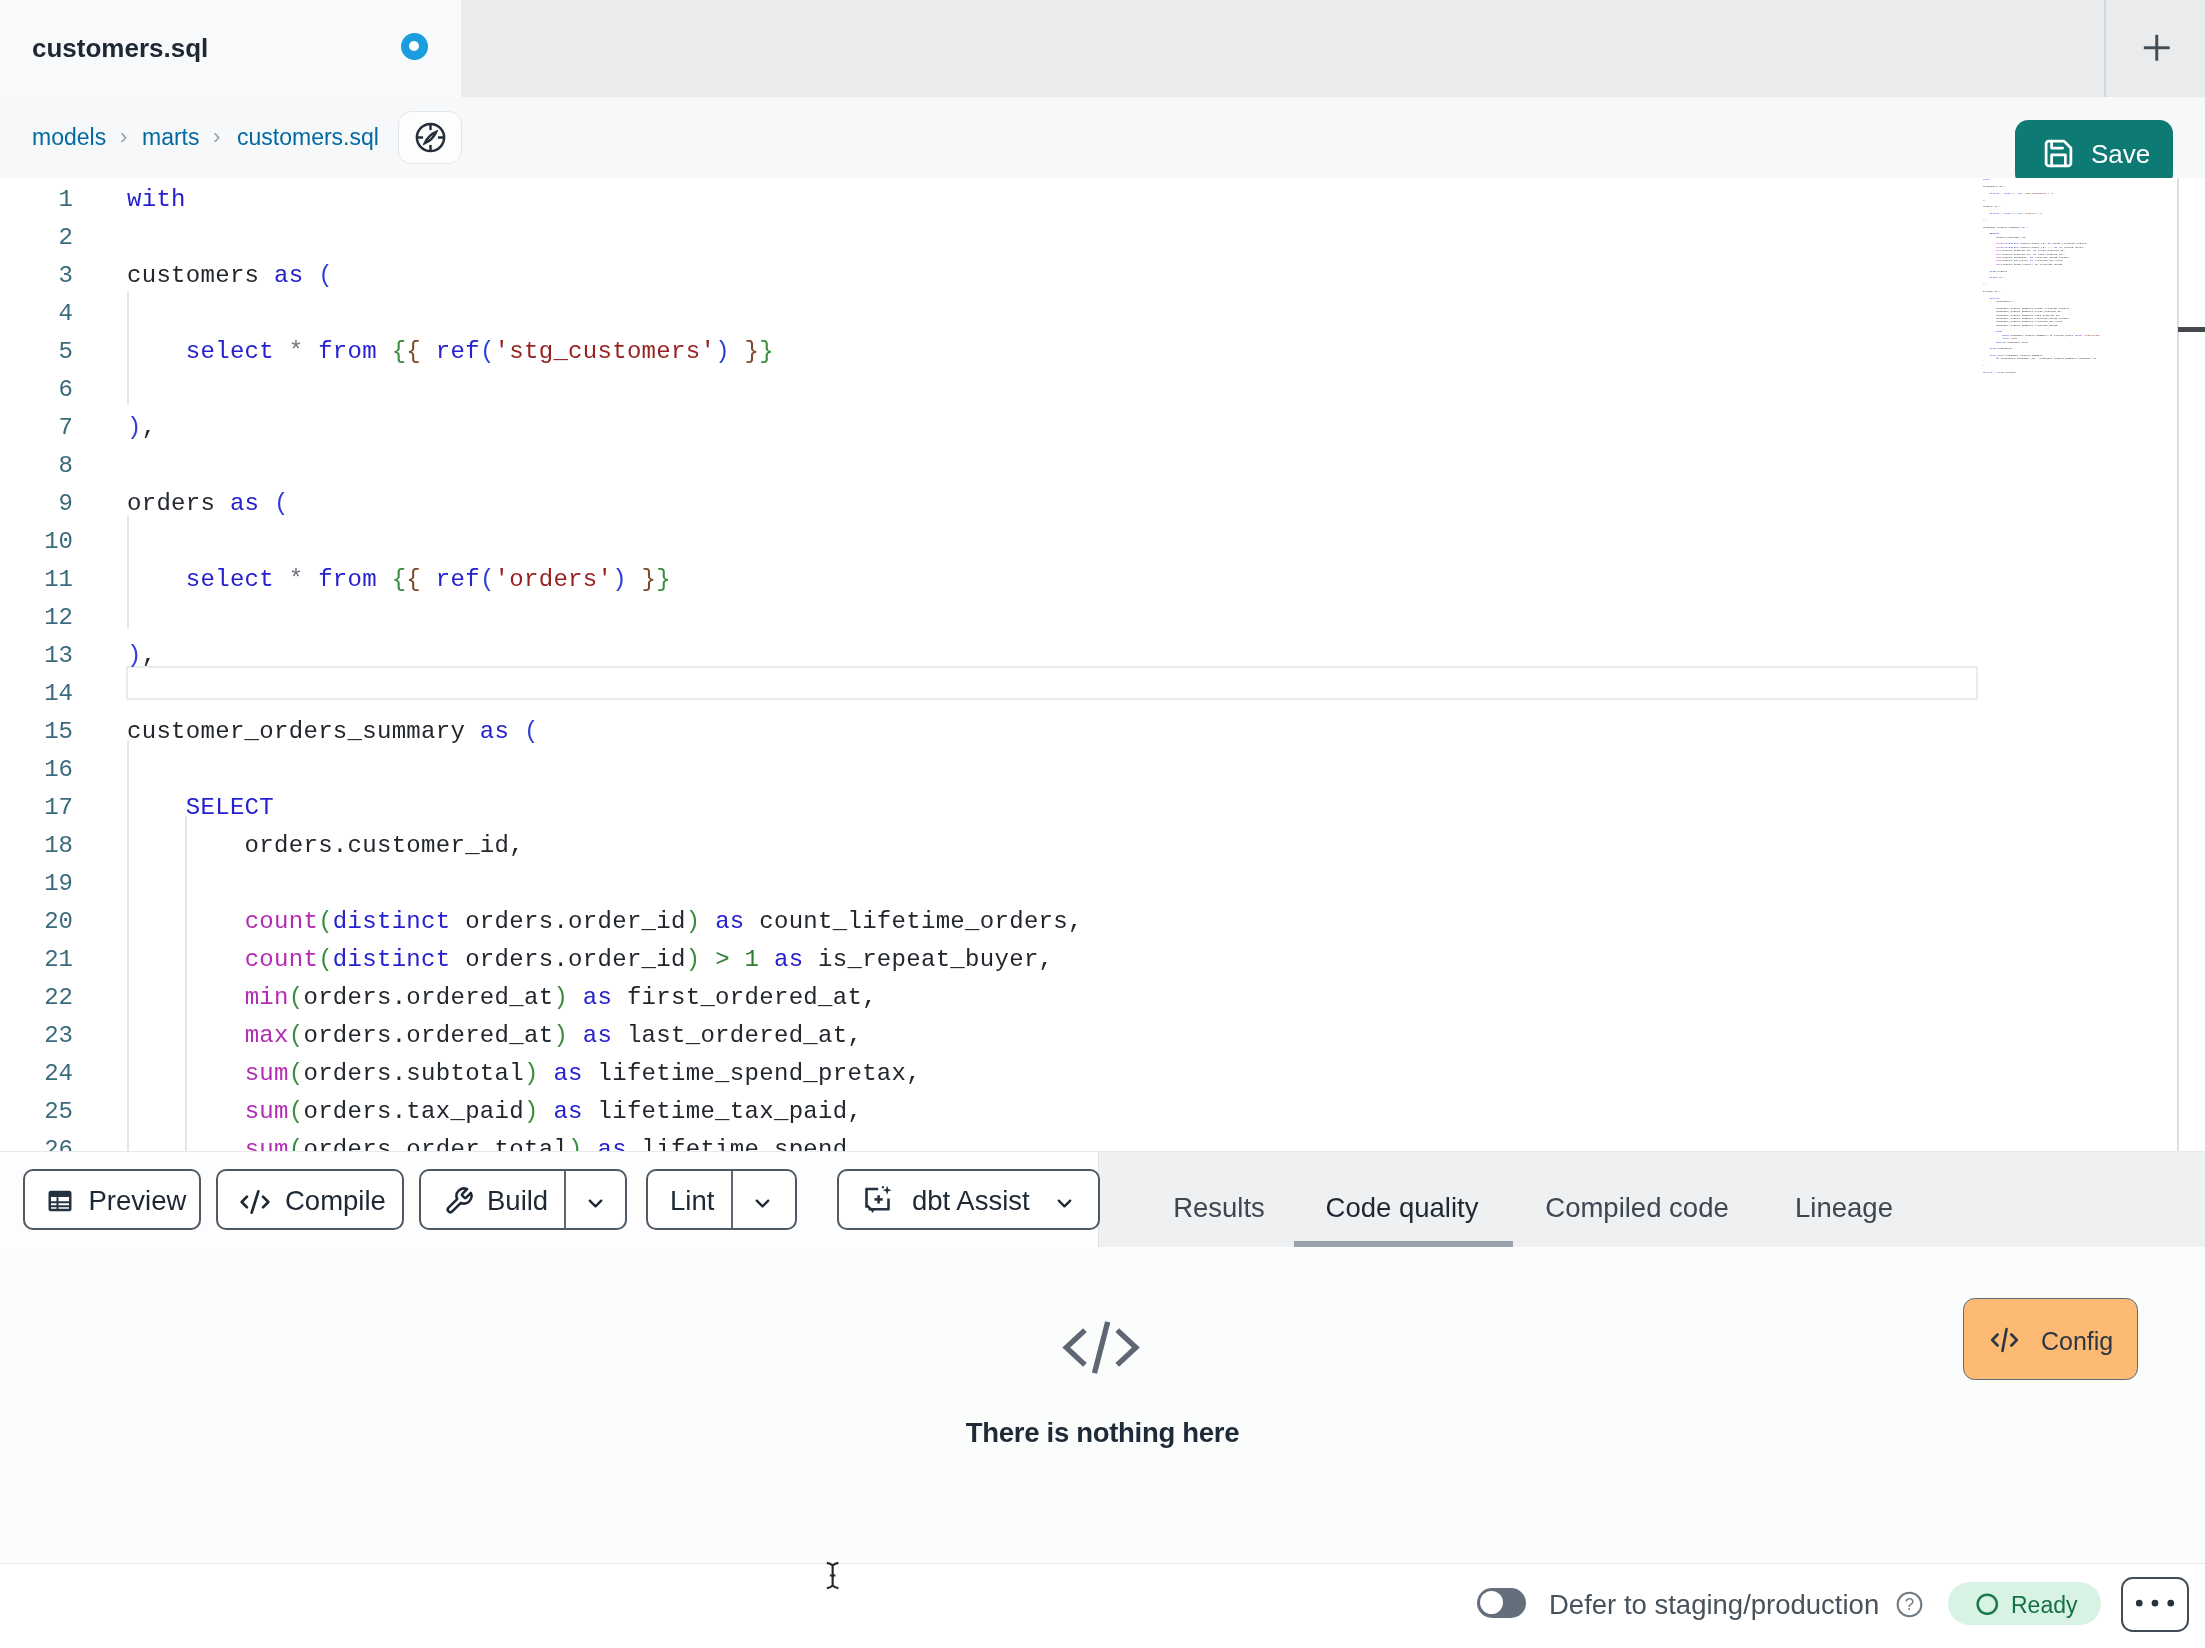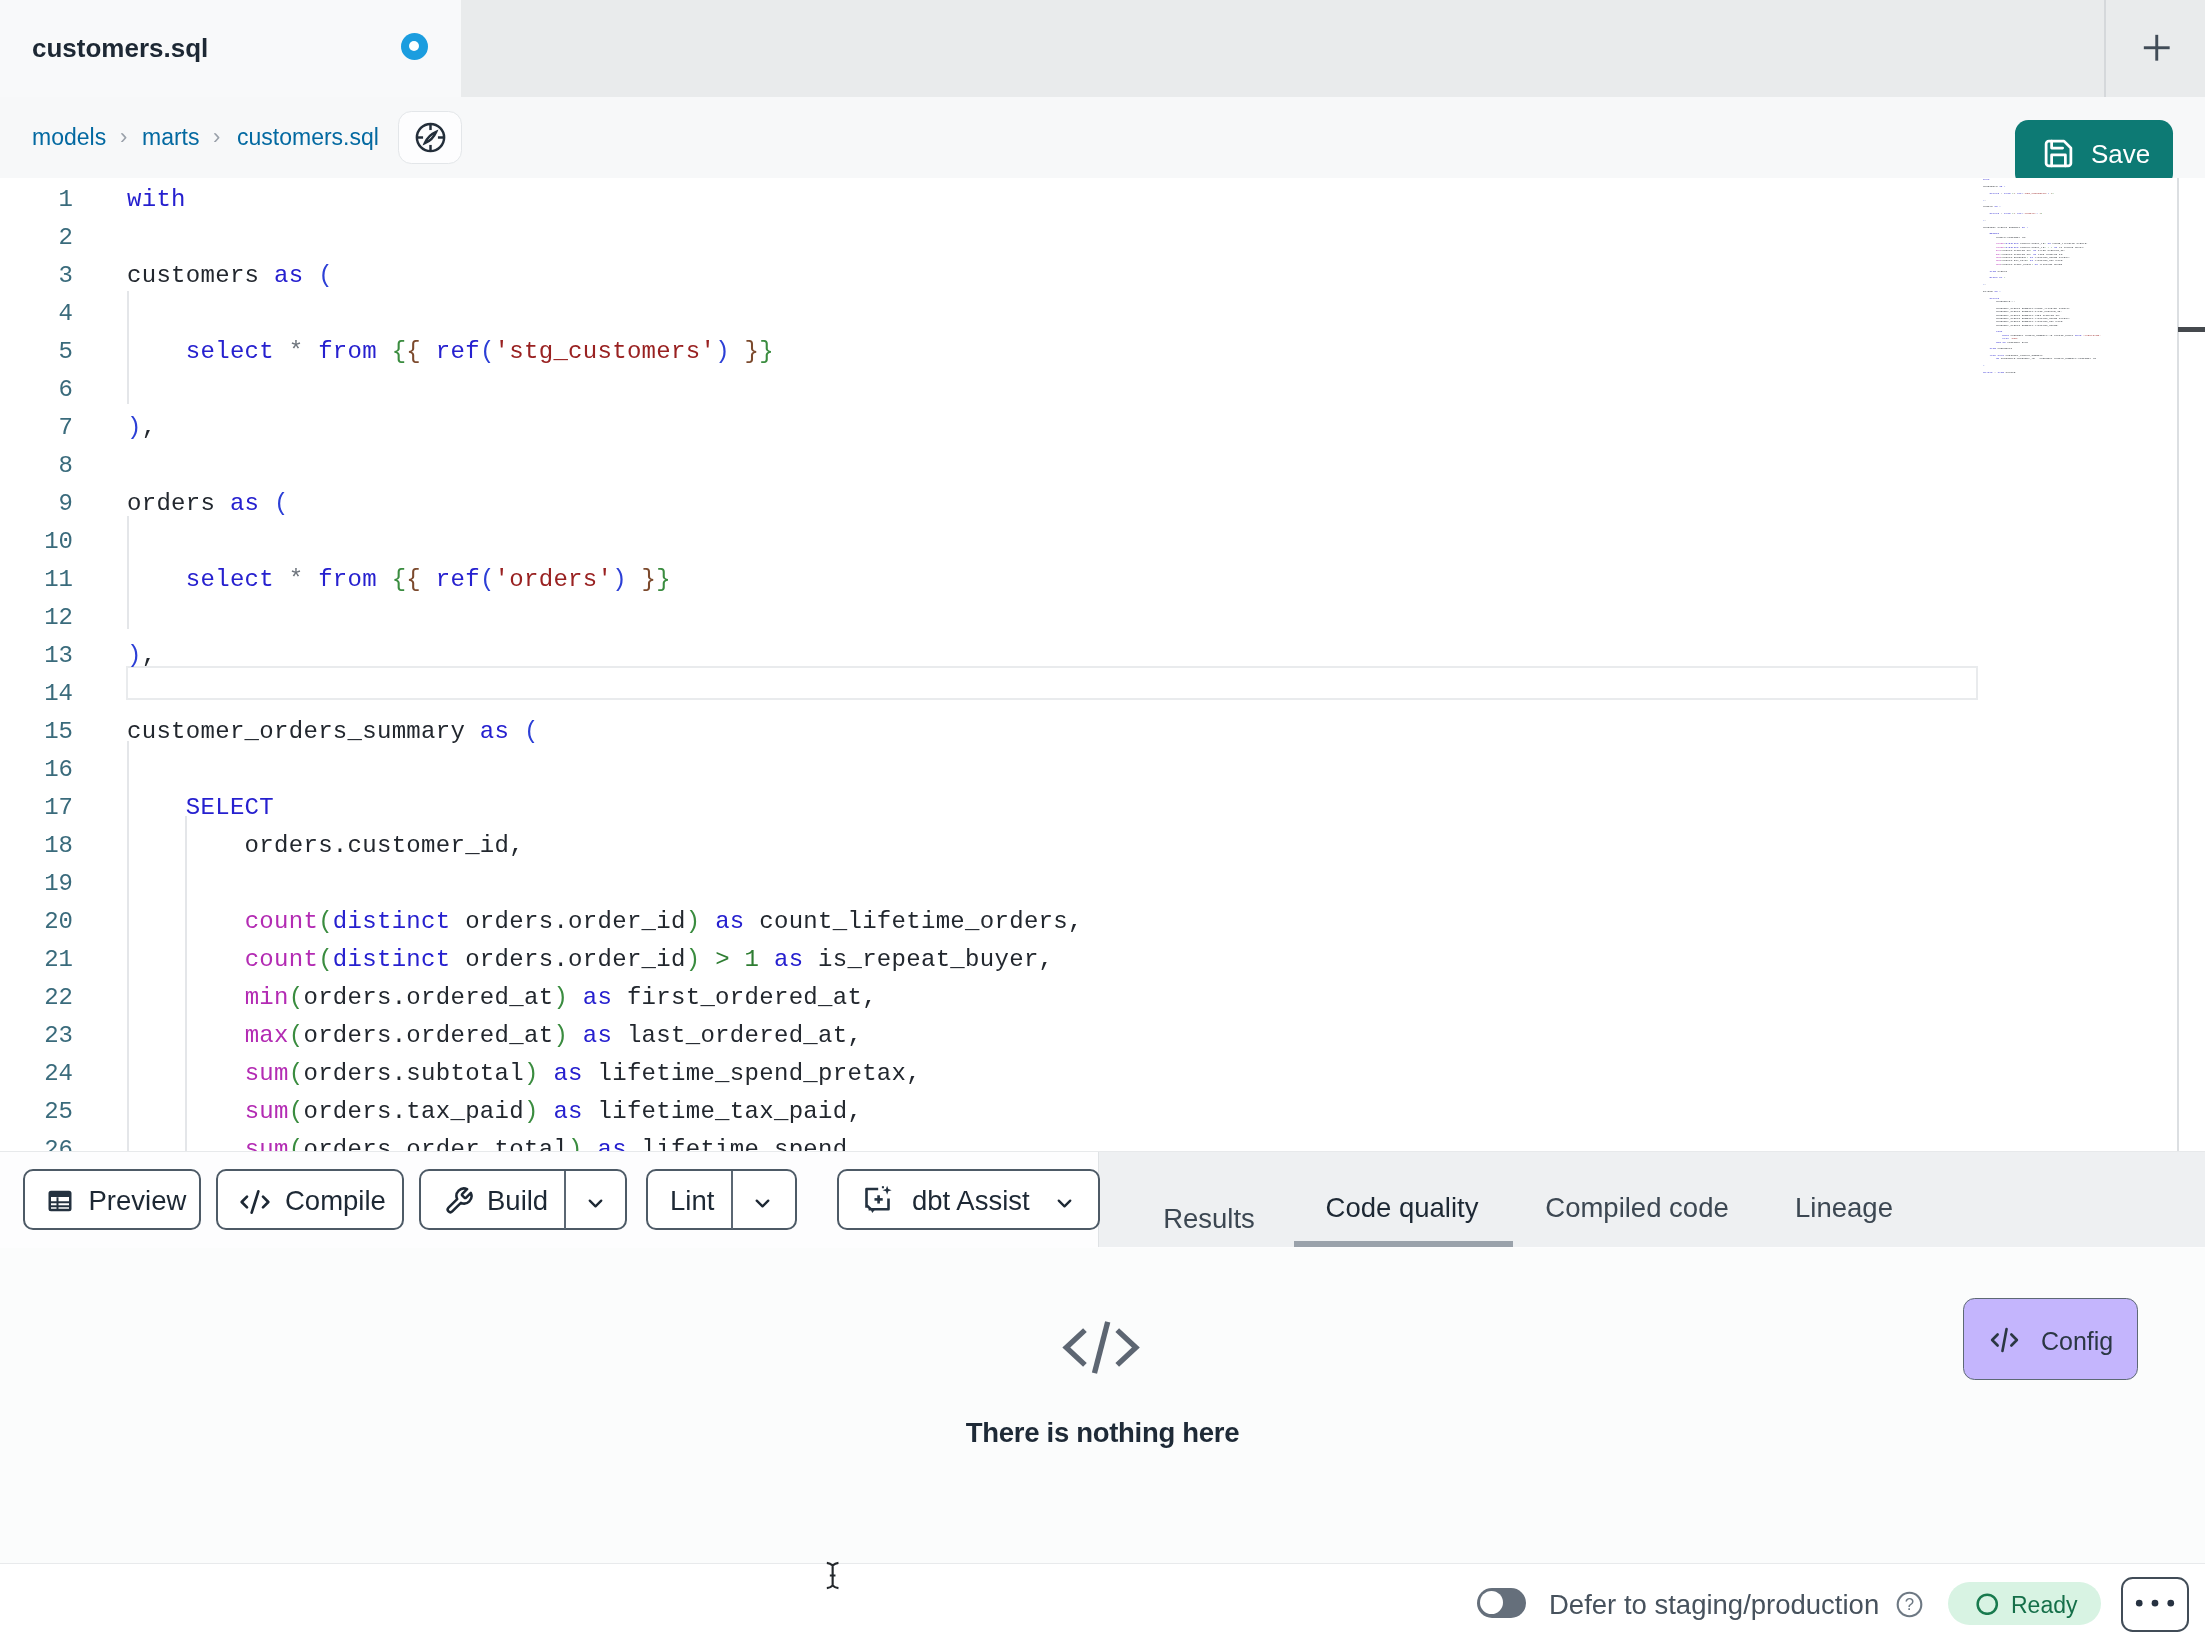--- a/index.html
+++ b/index.html
@@ -49,21 +49,21 @@
 #toolbar .right { position:absolute; left:1098px; top:0; width:1107px; height:95px; background:#eef0f2; border-left:1.7px solid #dfe2e5; }
 .btn { position:absolute; top:16.7px; height:61px; background:#fff; border:2.1px solid #4d5a66; border-radius:10px; }
 .btn .lbl { position:absolute; font-size:27.5px; color:#1d2834; top:14px; }
 .btn svg { position:absolute; }
 .vdiv { position:absolute; top:0; width:1.7px; height:58px; background:#5b6773; }
 .rtab { position:absolute; top:40px; transform:translateX(-50%); font-size:27.5px; color:#3c4752; }
 #cq-underline { position:absolute; left:195px; top:89px; width:219px; height:5.8px; background:#9aa2ab; }
 
 
 #panel { position:absolute; left:0; top:1248px; width:2205px; height:315px; background:#fbfcfc; }
-#configbtn { position:absolute; left:1963px; top:50px; width:175px; height:82px; border:1.7px solid #5d6974; border-radius:11.7px; background:#c4b5fd; }
+#configbtn { position:absolute; left:1963px; top:50px; width:175px; height:82px; border:1.7px solid #5d6974; border-radius:11.7px; background:#fdba74; }
 #configbtn .lbl { position:absolute; left:77px; top:27.5px; font-size:25px; color:#2b3744; }
 #nothing-title { position:absolute; left:0; top:169px; width:2205px; text-align:center; font-size:27.5px; letter-spacing:-0.3px; font-weight:bold; color:#1e2a37; }
 #nothing-sub { position:absolute; left:0; top:224px; width:2205px; text-align:center; font-size:27px; color:#5e6a76; }
 
 
 #statusbar { position:absolute; left:0; top:1563px; width:2205px; height:85px; background:#fff; border-top:1.7px solid #e8eaec; }
 #toggle { position:absolute; left:1477px; top:24px; width:49px; height:30px; border-radius:15px; background:#656f7b; }
 #toggle::after { content:""; position:absolute; left:3.3px; top:3.3px; width:23px; height:23px; border-radius:50%; background:#fff; }
 #deferlbl { position:absolute; left:1549px; top:25px; font-size:27.5px; color:#47525d; }
 #readypill { position:absolute; left:1948px; top:17.5px; width:153px; height:43px; border-radius:22px; background:#d8f3e3; }
@@ -235,21 +235,21 @@
 <div class="ln">&nbsp;</div>
 <div class="ln"><span class="k">select</span><span class="i"> </span><span class="o">*</span><span class="i"> </span><span class="k">from</span><span class="i"> joined</span></div>
   </div>
     </div>
   <div id="mmdiv"></div>
   <div id="scrollthumb"></div>
 </div>
 
 <div id="toolbar">
   <div class="right">
-    <div class="rtab" style="left:110px;margin-top:11px;">Results</div>
+    <div class="rtab" style="left:120px;">Results</div>
     <div class="rtab" style="left:303px;color:#1d2834;">Code quality</div>
     <div class="rtab" style="left:538px;">Compiled code</div>
     <div class="rtab" style="left:745px;">Lineage</div>
     <div id="cq-underline"></div>
   </div>
   <div class="btn" style="left:22.5px;width:178px;">
     <svg style="left:20px;top:15px;" width="30" height="30" viewBox="0 0 24 24" fill="none" stroke="#243240" stroke-width="2">
         <path d="M3.8 4.8 h16.4 v4 H3.8 Z" fill="#243240" stroke="none"></path>
         <rect x="3.8" y="4.8" width="16.4" height="14.4" rx="1"></rect>
         <line x1="3.8" y1="13" x2="20.2" y2="13" stroke-width="1.6"></line>

